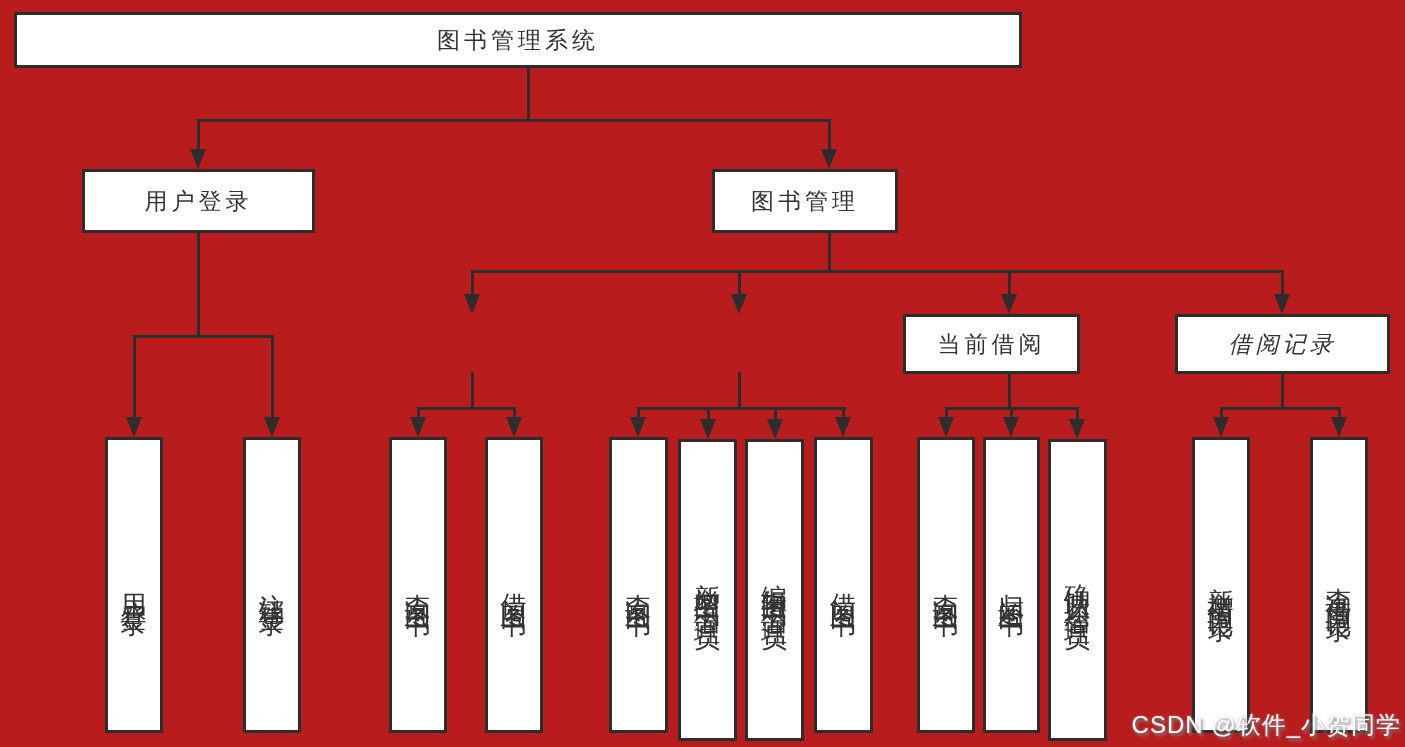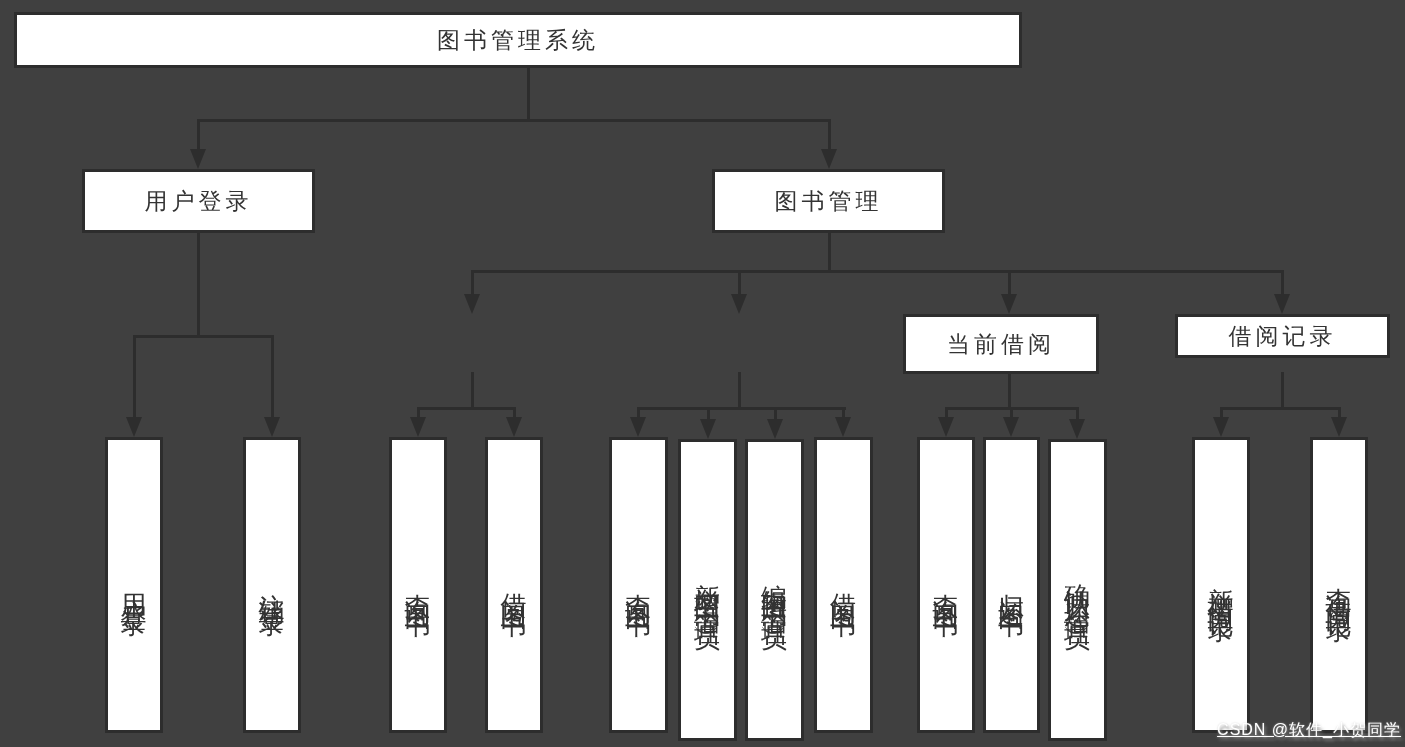--- a/index.html
+++ b/index.html
@@ -1,19 +1,19 @@
 <!DOCTYPE html>
 <html><head>
 <meta charset="utf-8">
 <style>
   html,body{margin:0;padding:0;background:#fff;}
   .canvas{
     position:relative;
     width:1405px;height:747px;
-    background:#404040;
+    background:#b91c1c;
     font-family:"Liberation Sans","DejaVu Sans",sans-serif;
     overflow:hidden;
   }
   .box{
     position:absolute;
     box-sizing:border-box;
     background:#fff;
     border:3px solid #2d2d2d;
     display:flex;
     align-items:center;
@@ -35,48 +35,47 @@
   .hl{position:absolute;height:3px;background:#2d2d2d;}
   .ah{
     position:absolute;width:0;height:0;
     border-left:8px solid transparent;
     border-right:8px solid transparent;
     border-top:20px solid #2d2d2d;
   }
   .watermark{
     position:absolute;
     right:4px;bottom:6px;
-    font-size:16px;
+    font-size:24px;
     color:#ffffff;
     text-shadow:2px 3px 3px rgba(125,125,125,0.95), 0 0 2px rgba(200,200,200,0.7);
     letter-spacing:1px;
     white-space:nowrap;
-    text-decoration:underline;
   }
 </style>
 </head>
 <body>
 
 <div class="canvas">
 
   <div class="box" style="left:14px;top:12px;width:1008px;height:56px;">
     <span class="hlabel">图书管理系统</span>
   </div>
 
   <div class="box" style="left:82px;top:169px;width:233px;height:64px;">
     <span class="hlabel">用户登录</span>
   </div>
-  <div class="box" style="left:712px;top:169px;width:233px;height:64px;">
+  <div class="box" style="left:712px;top:169px;width:186px;height:64px;">
     <span class="hlabel">图书管理</span>
   </div>
 
-  <div class="box" style="left:903px;top:314px;width:196px;height:60px;">
+  <div class="box" style="left:903px;top:314px;width:177px;height:60px;">
     <span class="hlabel">当前借阅</span>
   </div>
-  <div class="box" style="left:1175px;top:314px;width:215px;height:44px;">
+  <div class="box" style="left:1175px;top:314px;width:215px;height:60px;font-style:italic;">
     <span class="hlabel">借阅记录</span>
   </div>
 
   <div class="box leaf" style="left:105px;">
     <span class="vtext">用户登录</span>
   </div>
   <div class="box leaf" style="left:243px;">
     <span class="vtext">注销登录</span>
   </div>
   <div class="box leaf" style="left:389px;">

